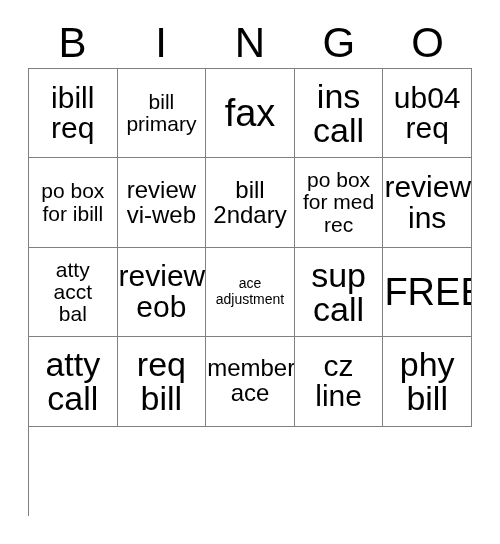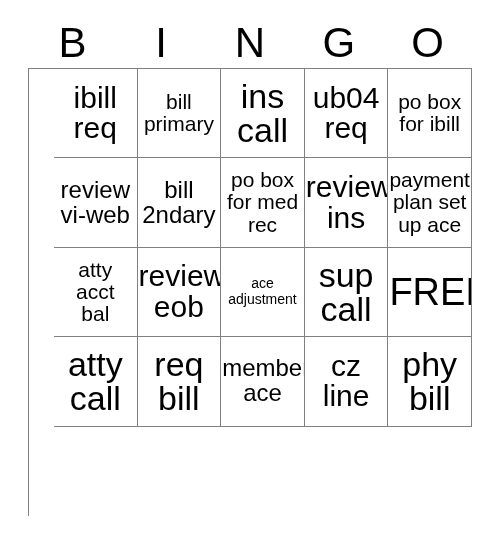--- a/index.html
+++ b/index.html
@@ -54,21 +54,20 @@
     top: 68px;
     width: 444px;
     height: 448px;
     display: grid;
     grid-template-columns: repeat(5, 1fr);
     grid-template-rows: repeat(5, 1fr);
     border-top: 1px solid #808080;
     border-left: 1px solid #808080;
     box-sizing: border-box;
     background: #ffffff;
-    padding-left: 25px;
   }
 
   .cell {
     border-right: 1px solid #808080;
     border-bottom: 1px solid #808080;
     box-sizing: border-box;
     display: flex;
     align-items: center;
     justify-content: center;
     text-align: center;
@@ -111,20 +110,23 @@
 
     <div class="cell">
         <span class="cell-text fs-lg">ibill
 req</span>
       </div>
     <div class="cell">
         <span class="cell-text fs-sm">bill
 primary</span>
       </div>
     <div class="cell">
+        <span class="cell-text fs-xxl">fax</span>
+      </div>
+    <div class="cell">
         <span class="cell-text fs-xl">ins
 call</span>
       </div>
 
     <div class="cell">
         <span class="cell-text fs-lg">ub04
 req</span>
       </div>
     <div class="cell">
         <span class="cell-text fs-sm">po box
@@ -140,25 +142,20 @@
       </div>
 
     <div class="cell">
         <span class="cell-text fs-sm">po box
 for med
 rec</span>
       </div>
     <div class="cell">
         <span class="cell-text fs-lg">review
 ins</span>
-      </div>
-    <div class="cell">
-        <span class="cell-text fs-sm">payment
-plan set
-up ace</span>
       </div>
     <div class="cell">
         <span class="cell-text fs-sm">atty
 acct
 bal</span>
       </div>
 
     <div class="cell">
         <span class="cell-text fs-lg">review
 eob</span>

